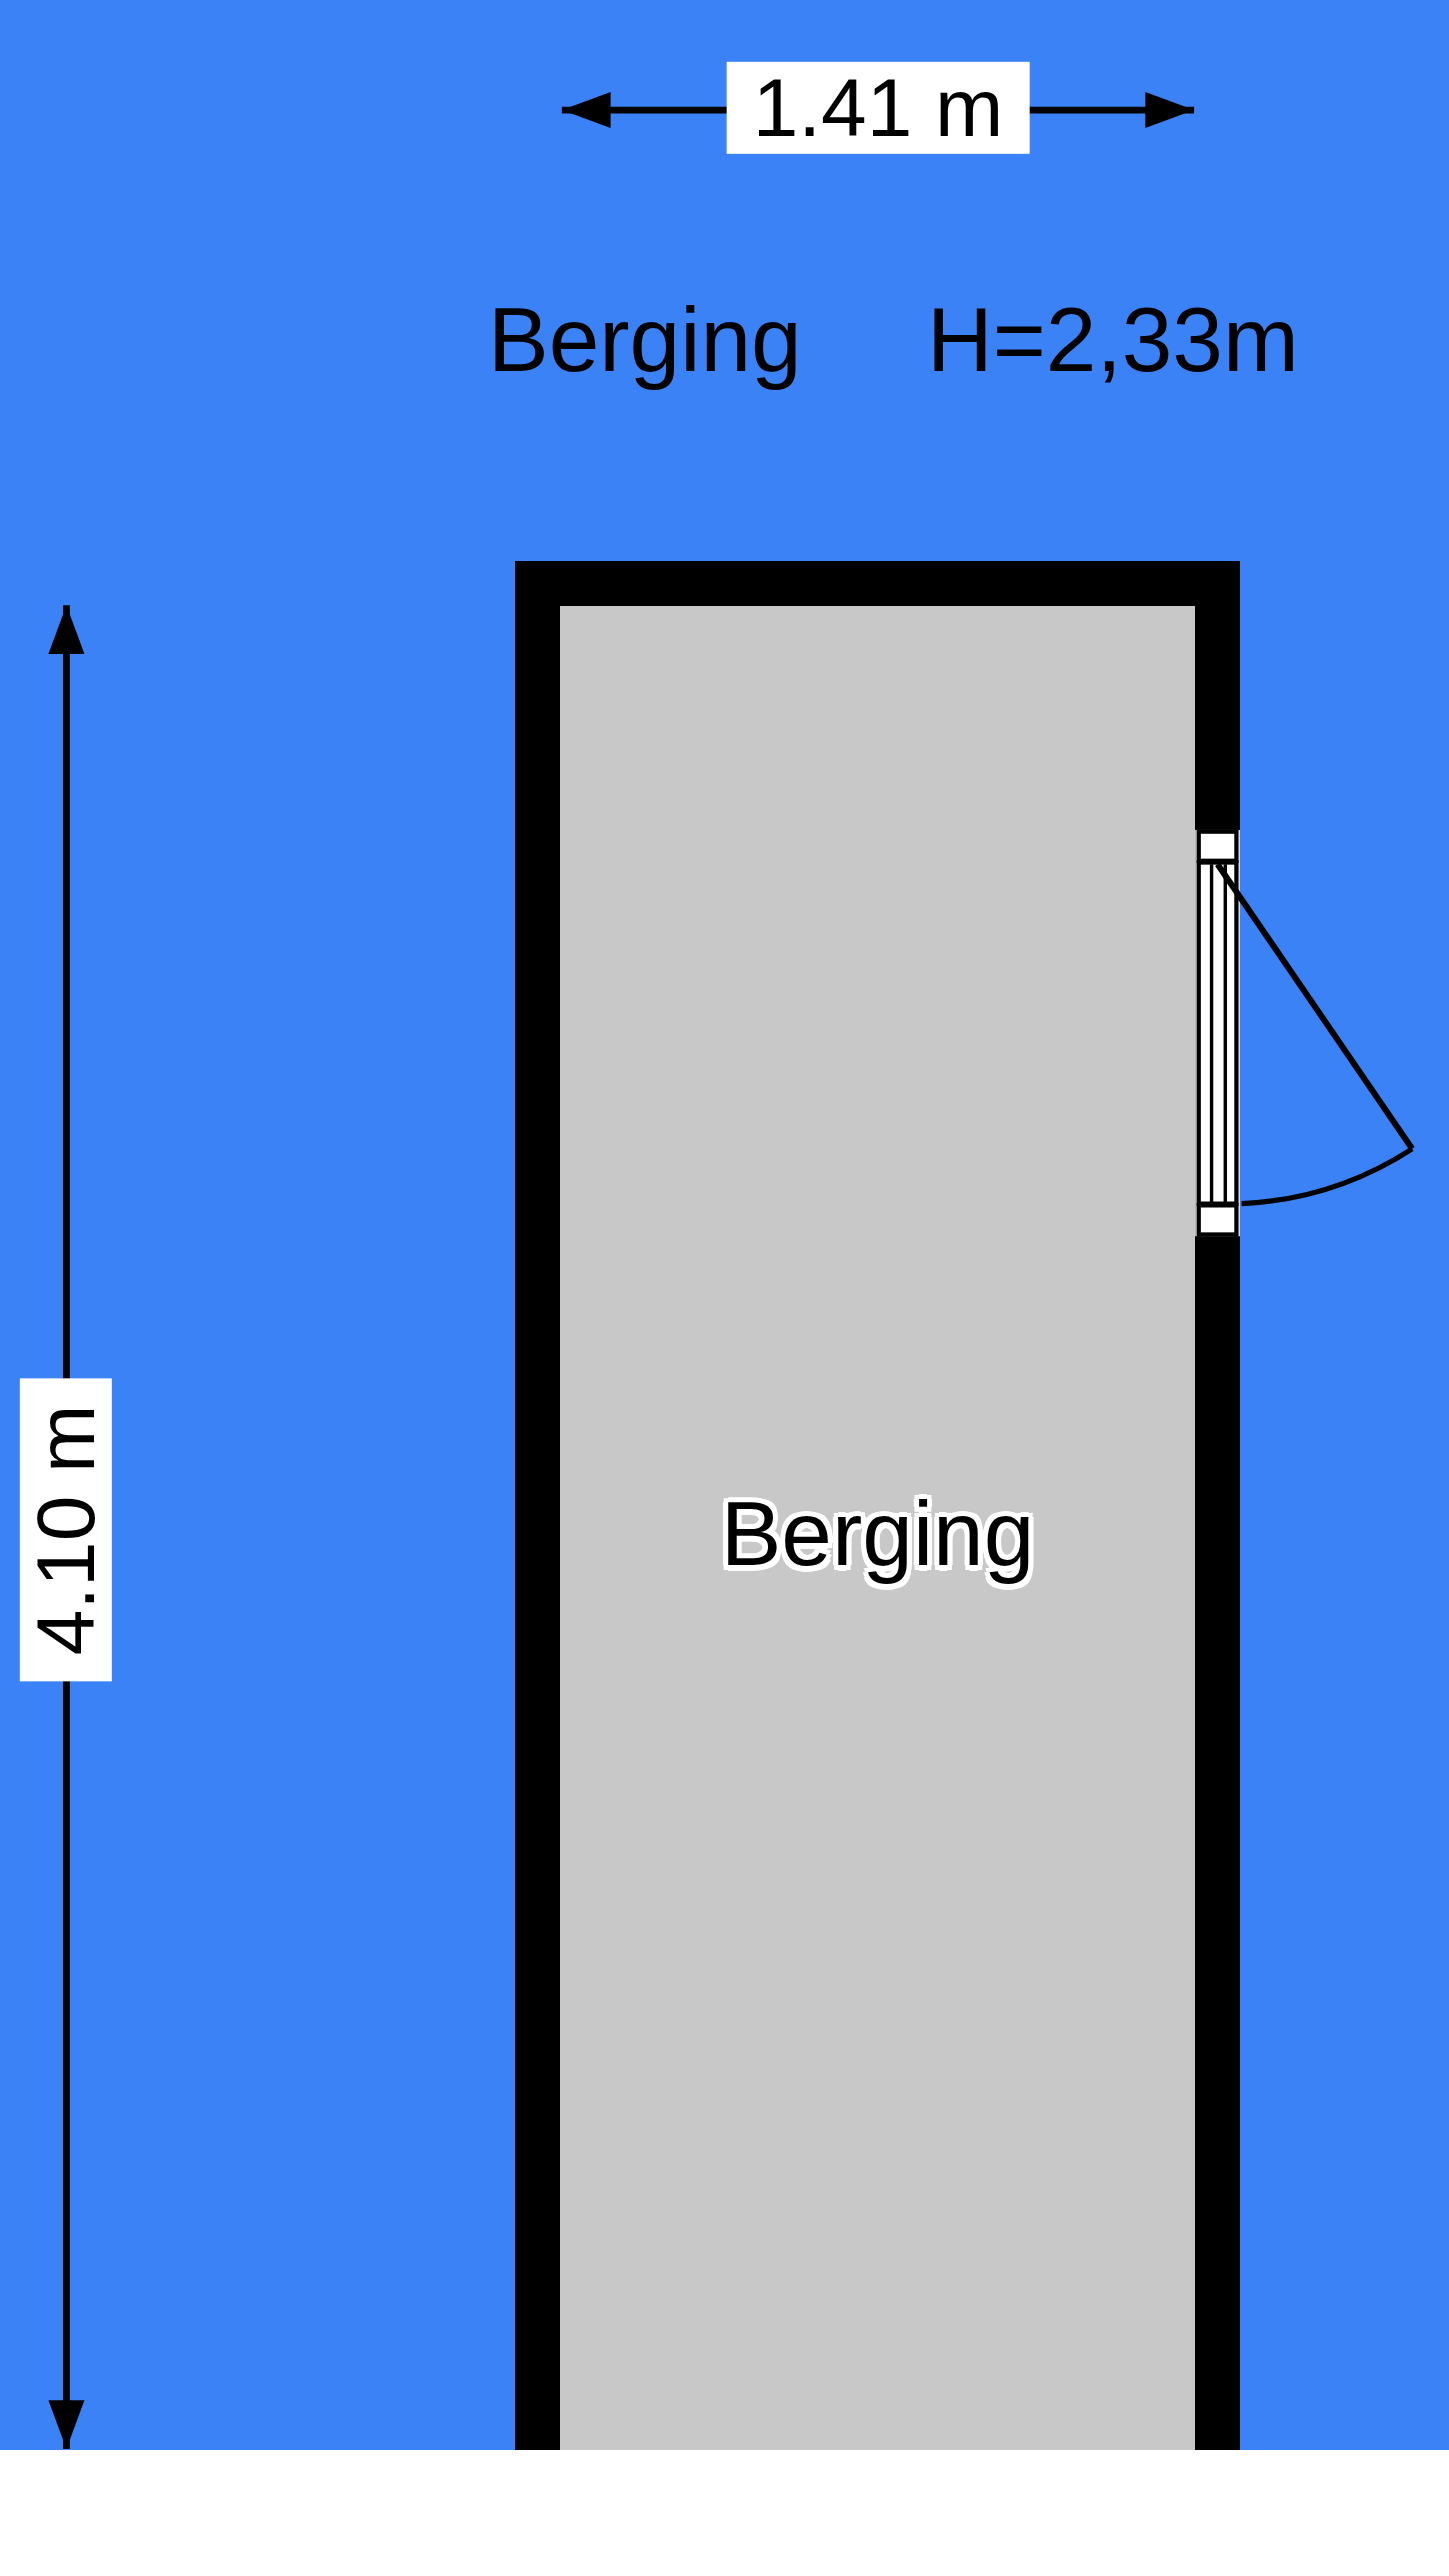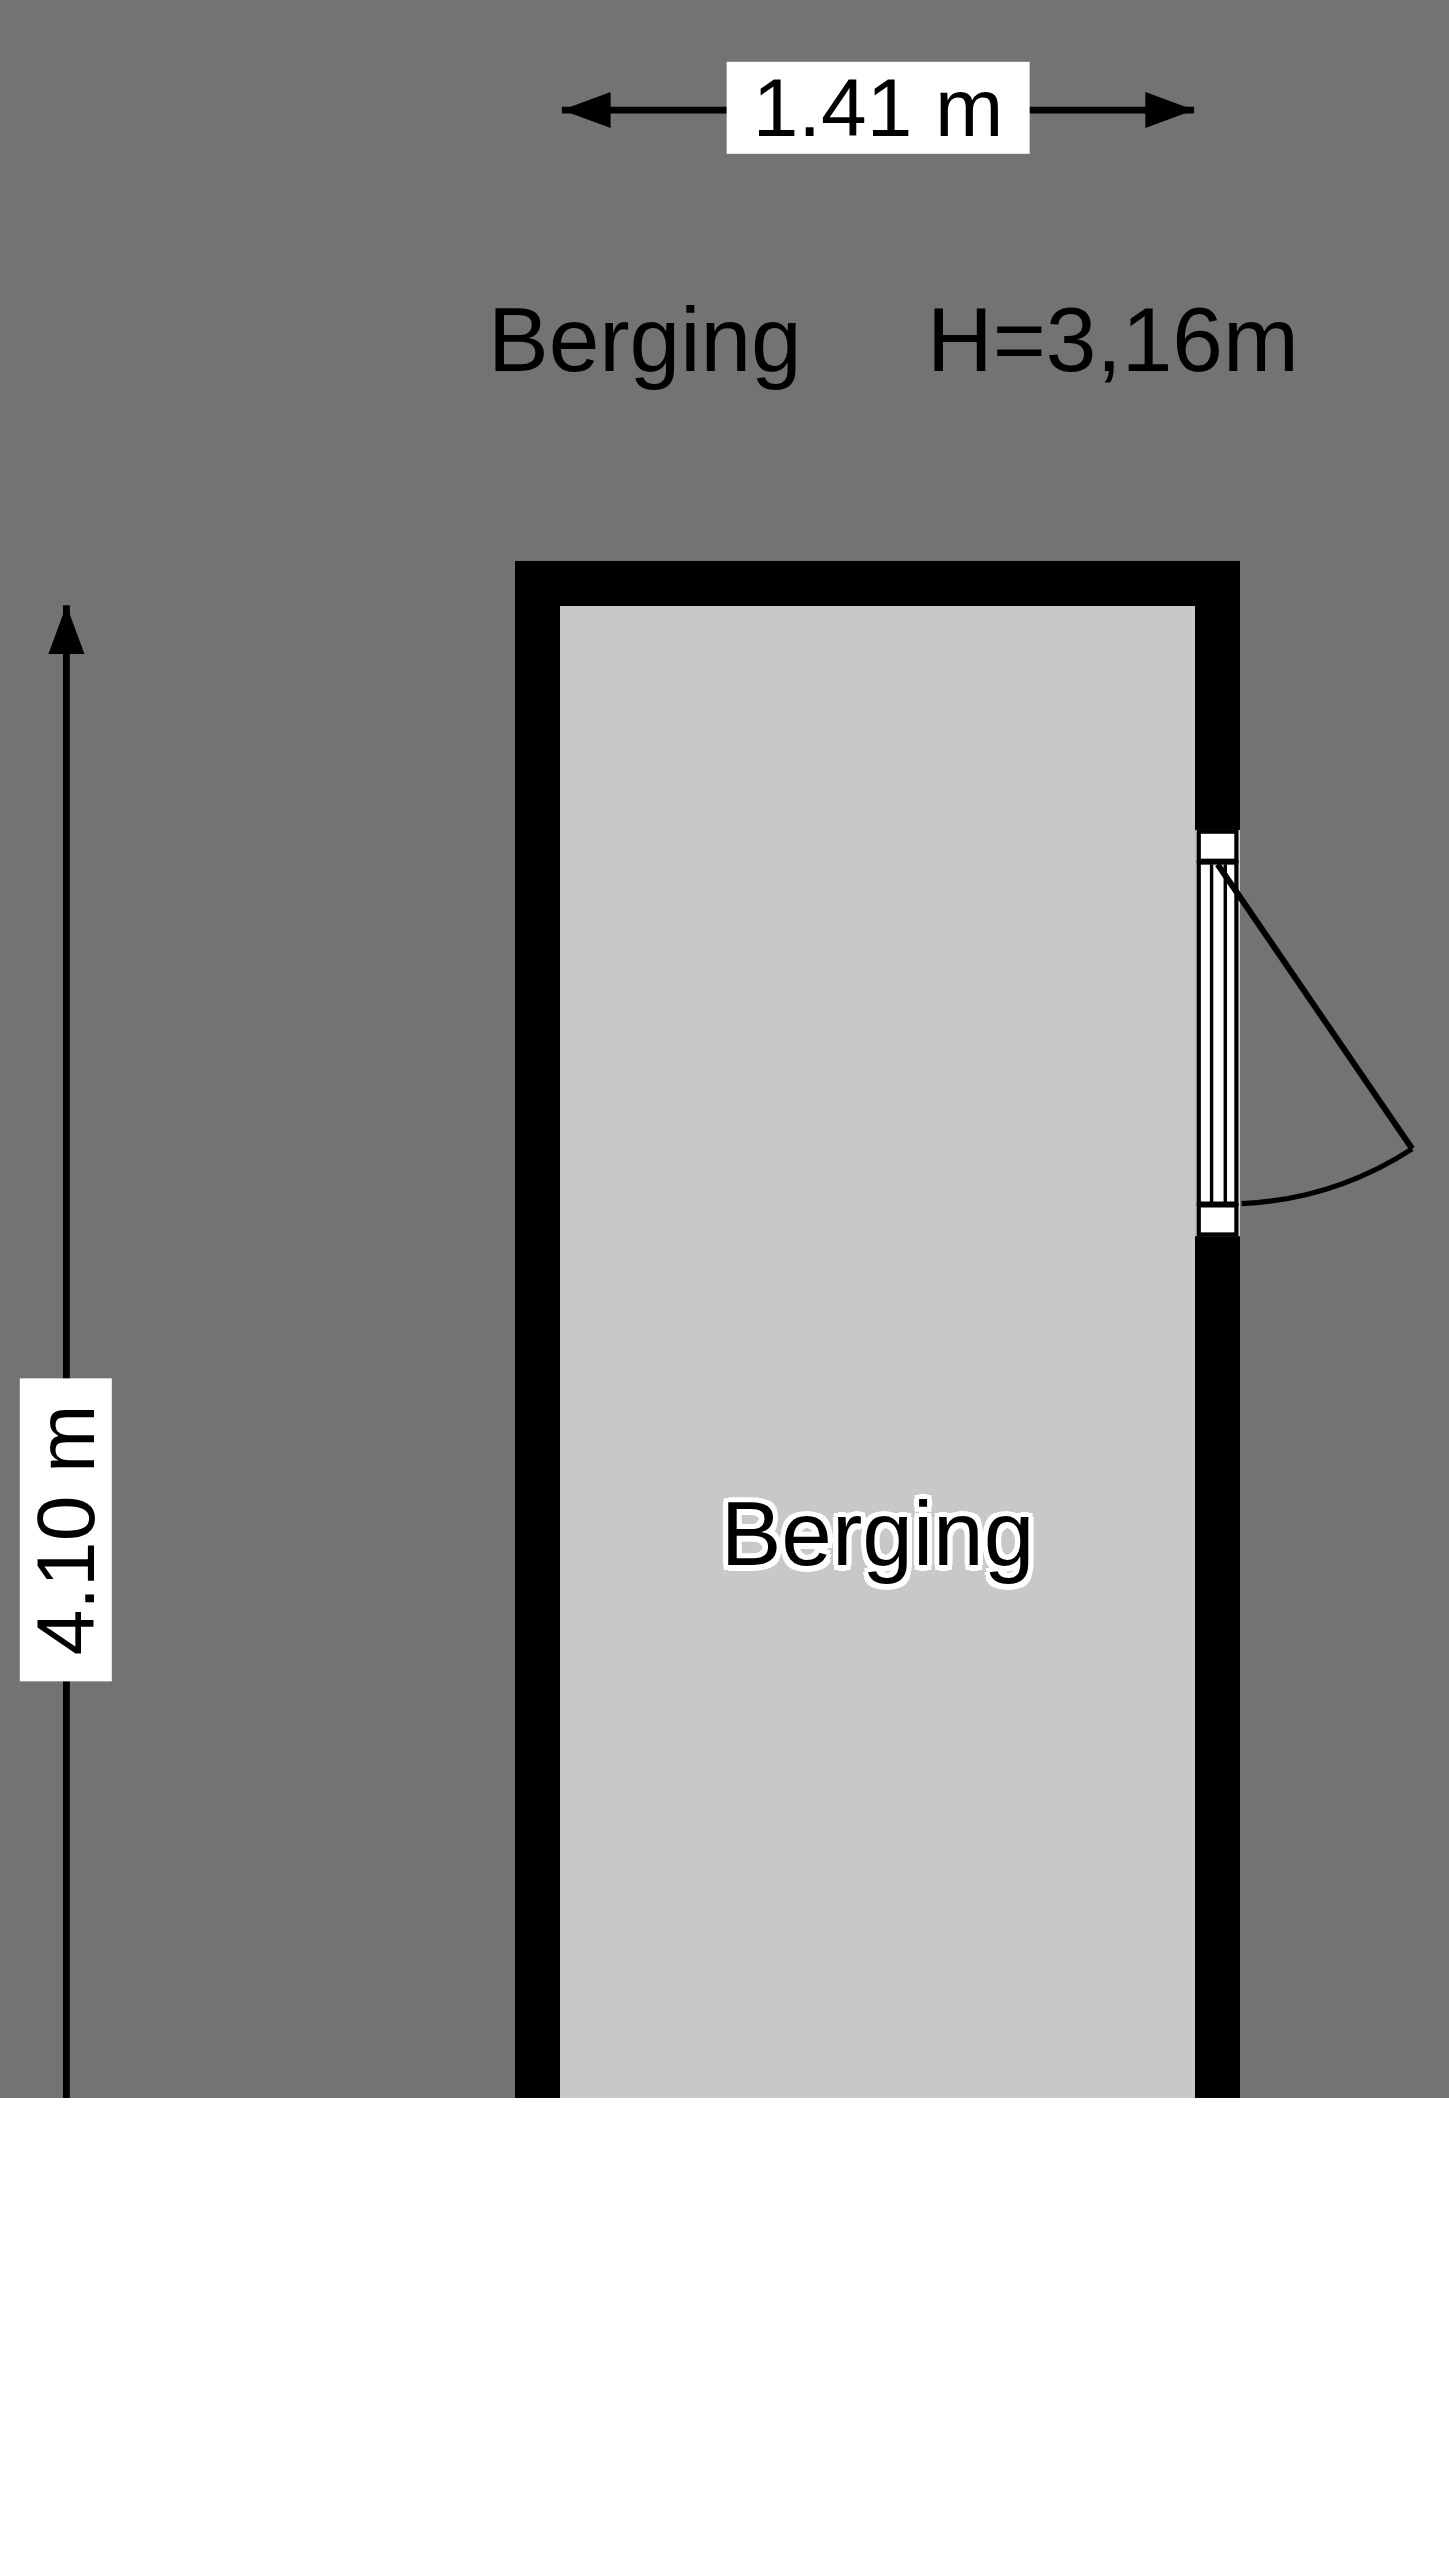--- a/index.html
+++ b/index.html
@@ -3,22 +3,22 @@
 <meta charset="utf-8">
 <style>
   html, body {
     margin: 0;
     padding: 0;
     background: #ffffff;
   }
   #canvas {
     position: relative;
     width: 1449px;
-    height: 2098px;
-    background: #737373;
+    height: 2450px;
+    background: #3b82f6;
     font-family: "Liberation Sans", sans-serif;
     color: #000000;
     overflow: hidden;
   }
   .abs { position: absolute; }
 
   
   #width-dim-svg { left: 481px; top: 69px; }
   .dim-label {
     position: absolute;
@@ -91,21 +91,21 @@
 <div id="canvas">
 
   <svg id="width-dim-svg" class="abs" width="764" height="77" viewBox="560 80 890 90">
     <line x1="653" y1="128" x2="1392" y2="128" stroke="#000" stroke-width="8"></line>
     <polygon points="653,128 710,107 710,149" fill="#000"></polygon>
     <polygon points="1392,128 1335,107 1335,149" fill="#000"></polygon>
   </svg>
   <span id="width-dim-label" class="dim-label">1.41 m</span>
 
   <span id="header-room-name" class="header-text">Berging</span>
-  <span id="header-ceiling-height" class="header-text">H=3,16m</span>
+  <span id="header-ceiling-height" class="header-text">H=2,33m</span>
 
   <svg id="height-dim-svg" class="abs" width="86" height="1880" viewBox="30 685 100 2190">
     <line x1="77" y1="705" x2="77" y2="2853" stroke="#000" stroke-width="8"></line>
     <polygon points="77,705 56,762 98,762" fill="#000"></polygon>
     <polygon points="77,2853 56,2796 98,2796" fill="#000"></polygon>
   </svg>
   <span id="height-dim-label" class="dim-label">4.10 m</span>
 
   <div id="room" class="abs"></div>
 

